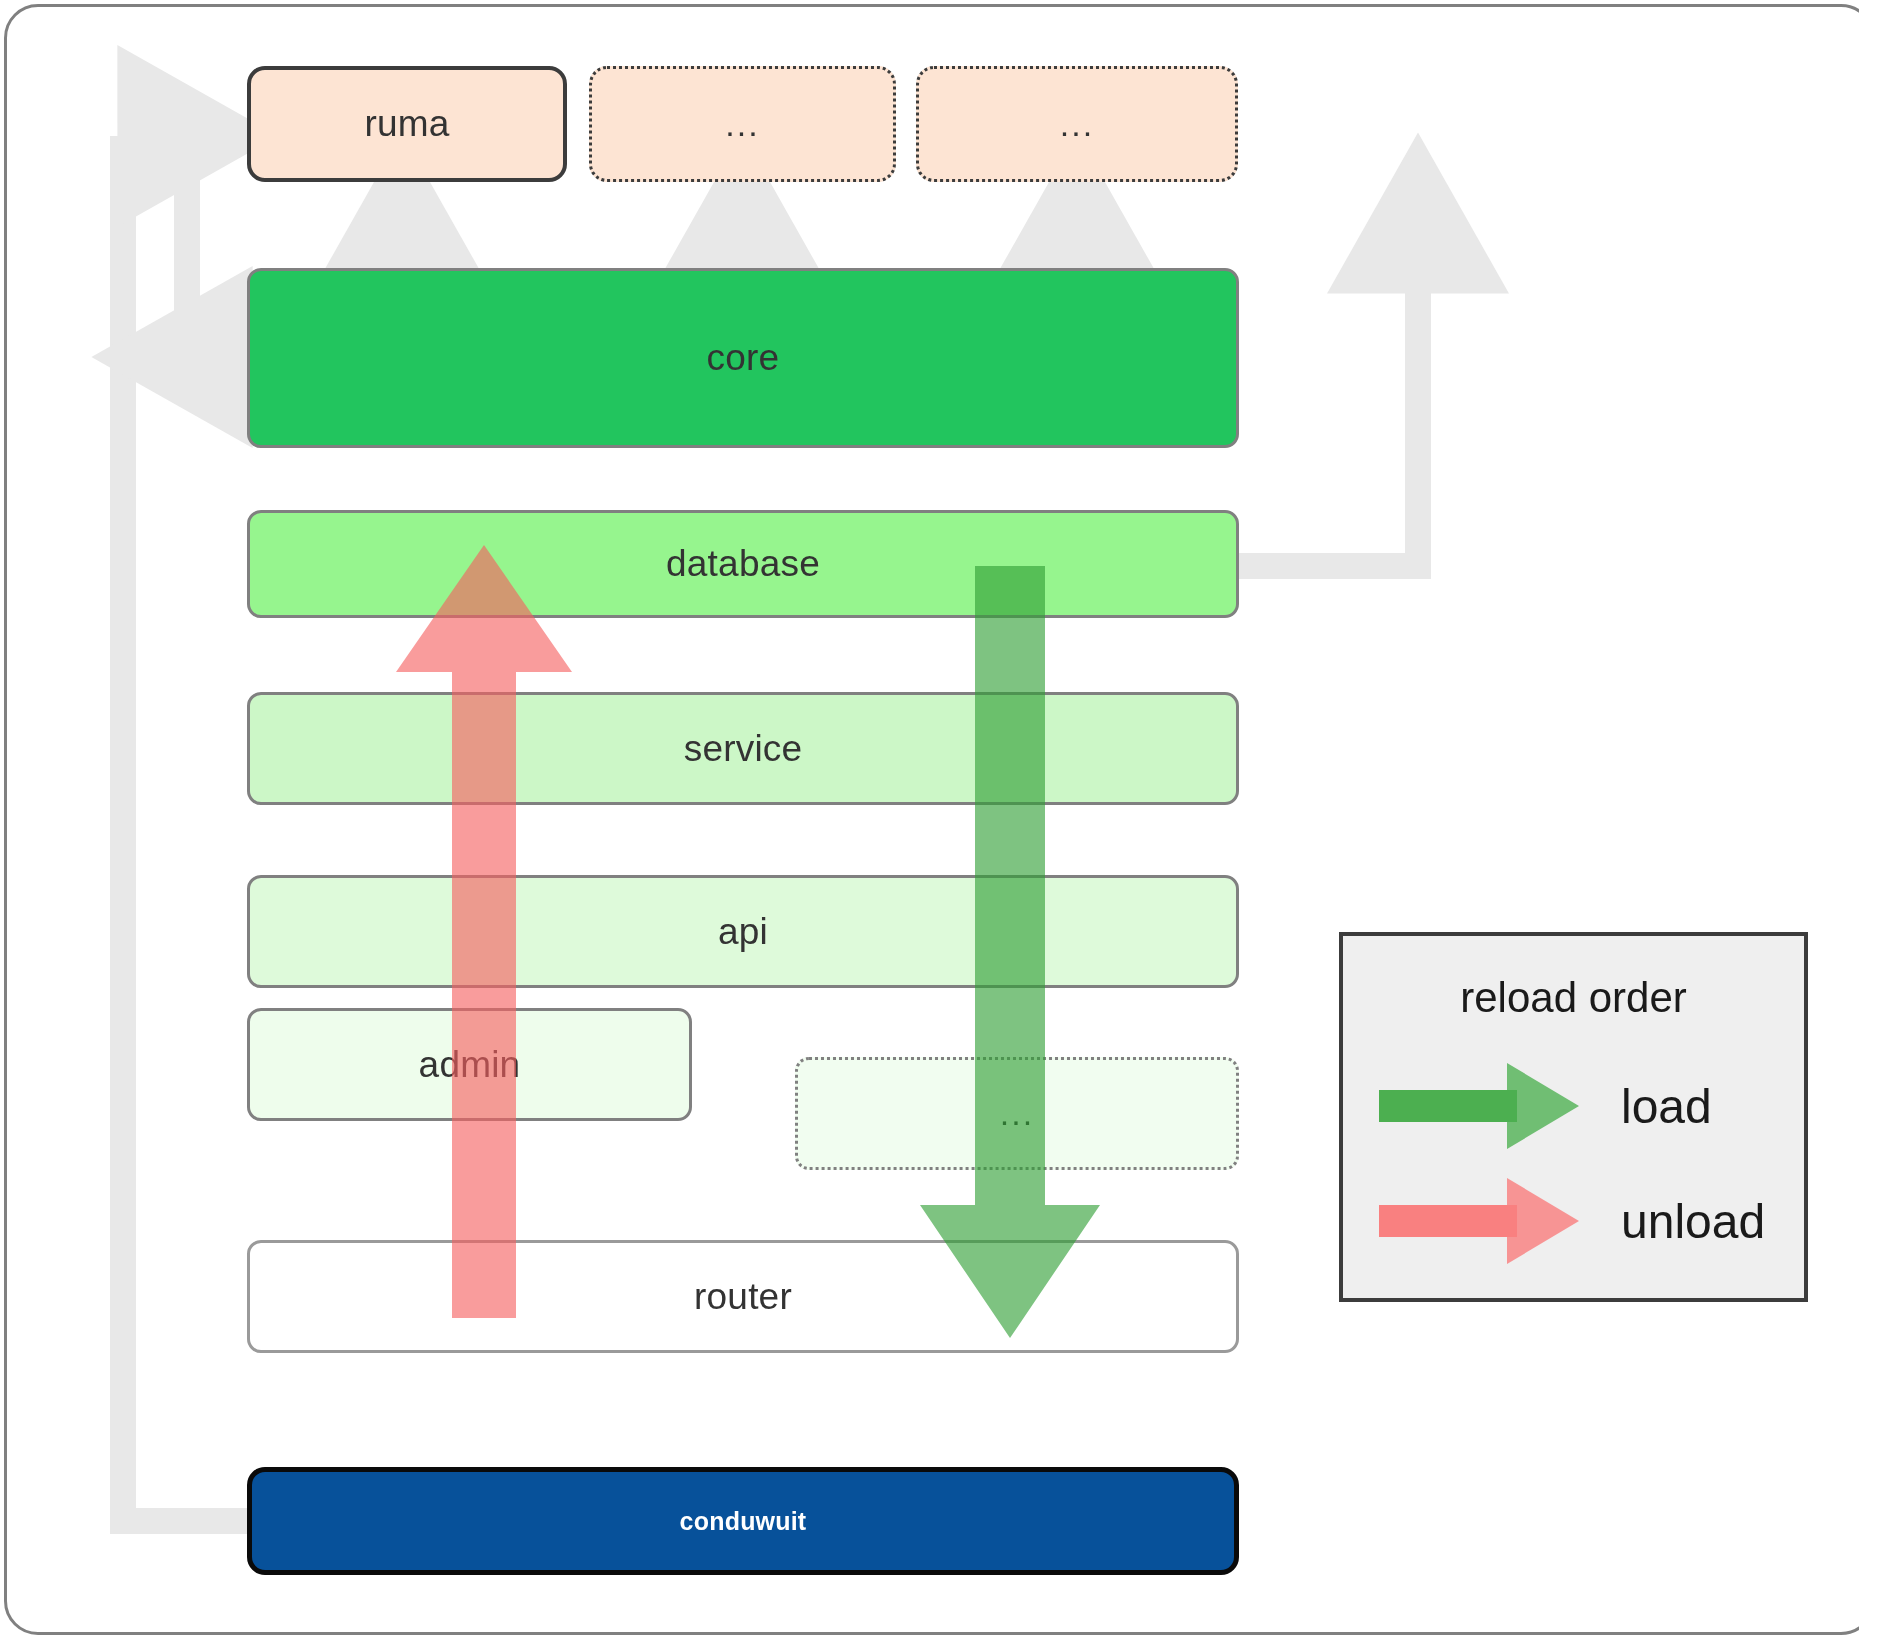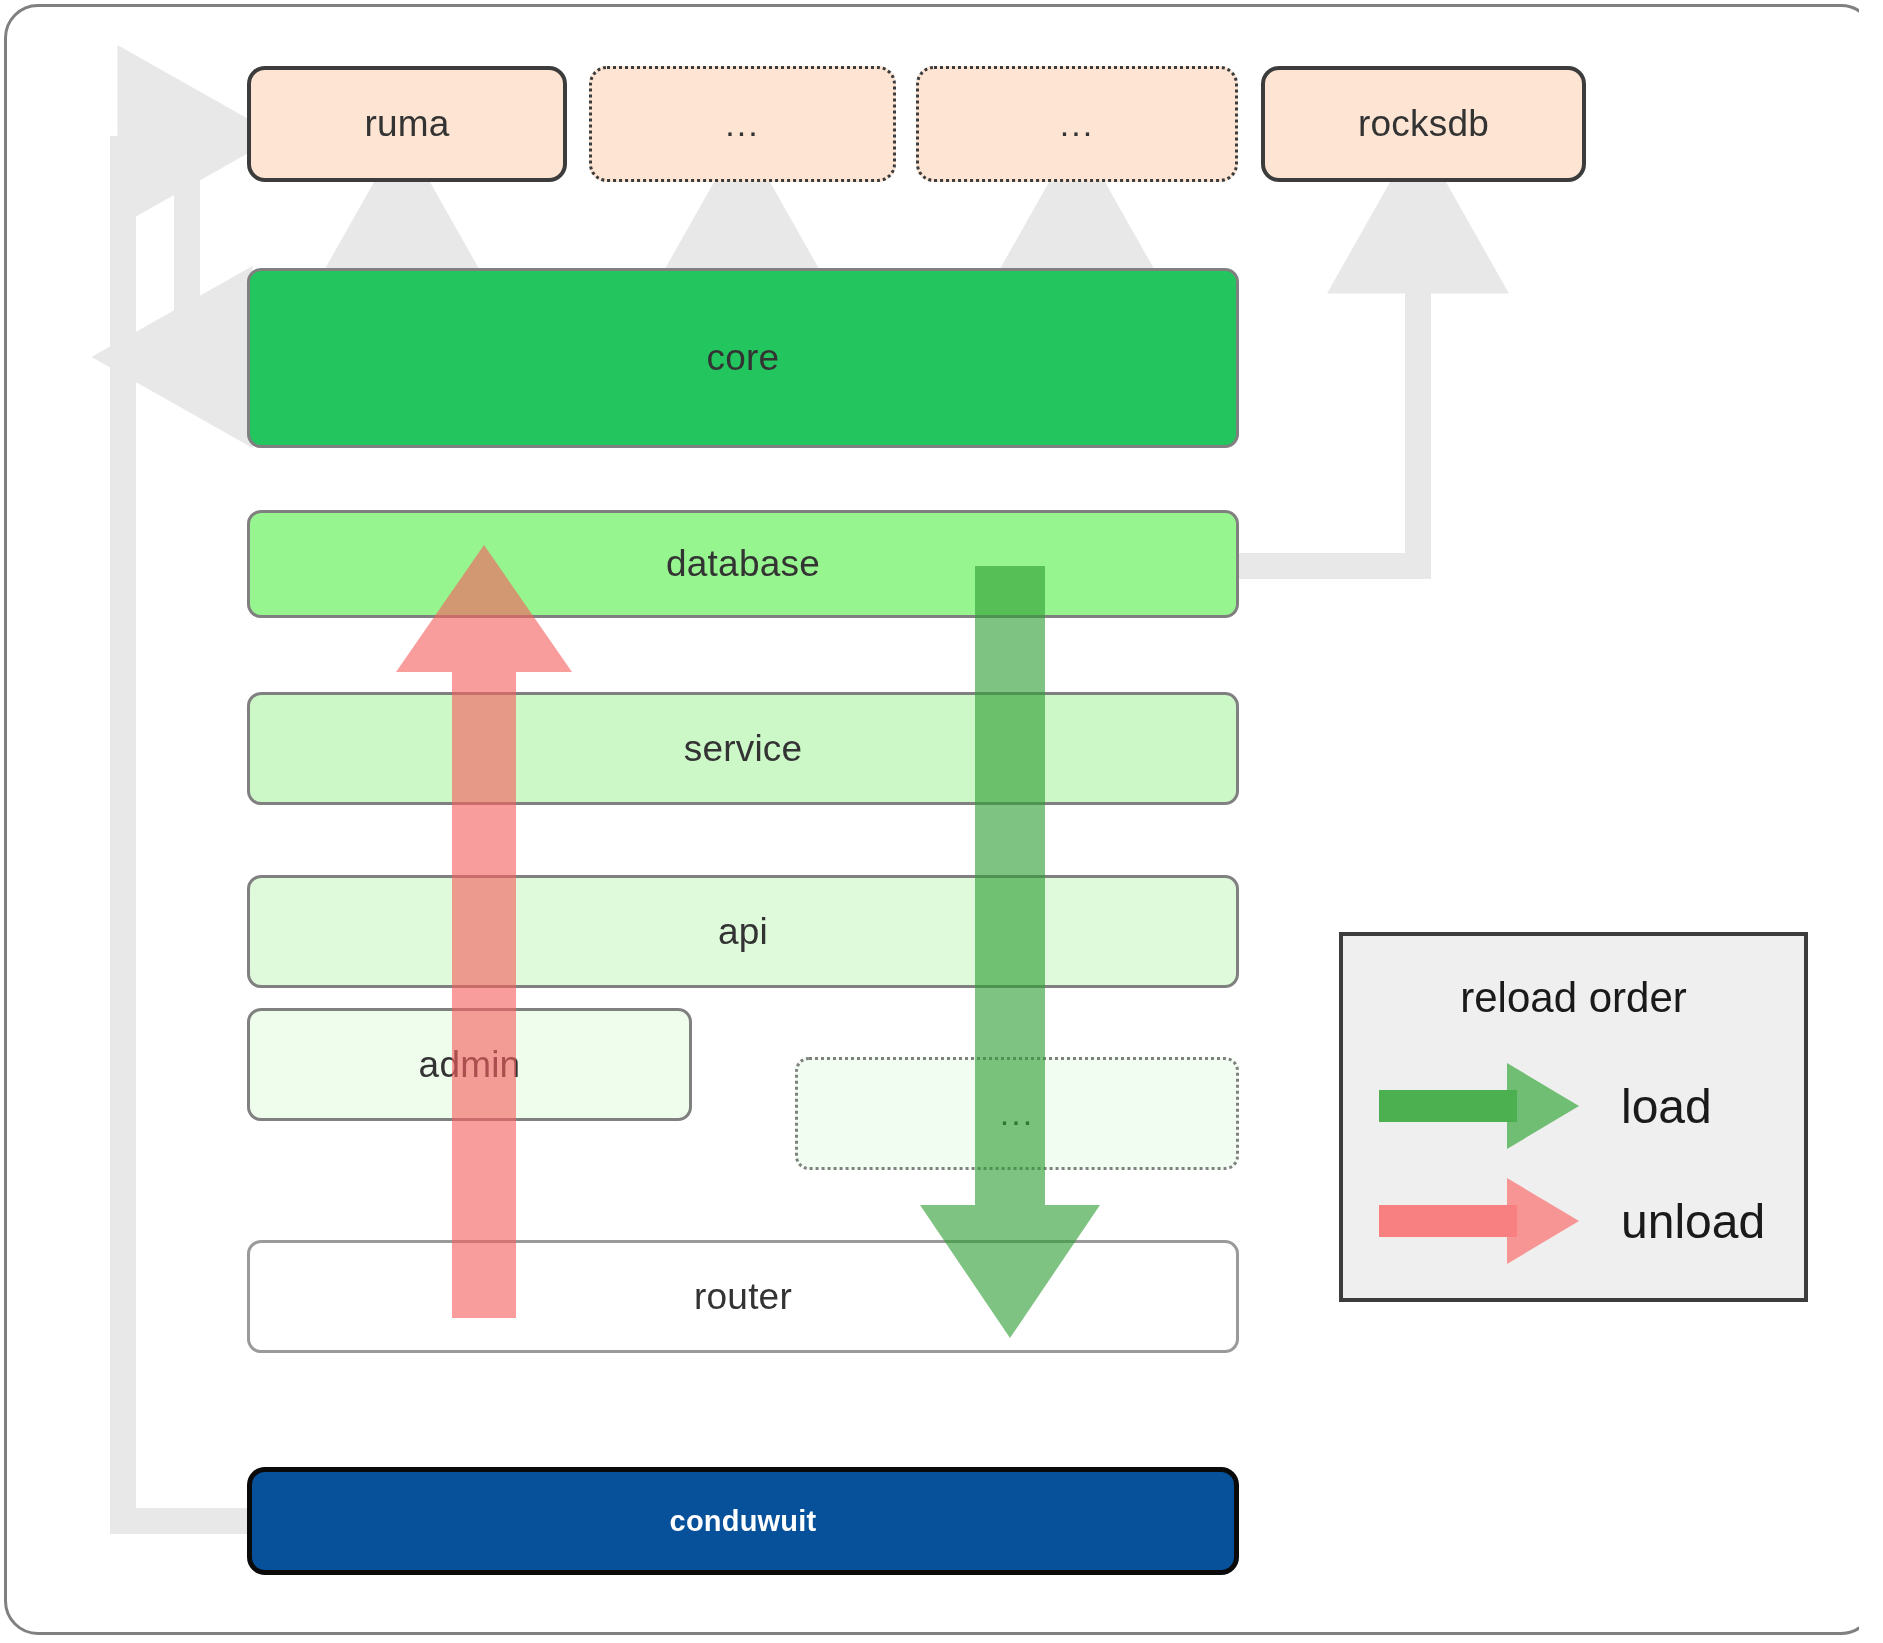--- a/index.html
+++ b/index.html
@@ -115,21 +115,21 @@
   .conduwuit {
     background: #07519A;
     border: 5px solid #0A0A0A;
     border-radius: 18px;
     left: 247px;
     top: 1467px;
     width: 992px;
     height: 108px;
     color: #ffffff;
     font-weight: bold;
-    font-size: 29px;
+    font-size: 25px;
   }
 
   
   #legend {
     position: absolute;
     left: 1339px;
     top: 932px;
     width: 469px;
     height: 370px;
     background: #EFEFEF;
@@ -216,23 +216,20 @@
   </div>
 
   <div class="node dep dotted ellipsis" style="left:589px;width:307px;">
     <span>...</span>
   </div>
 
   <div class="node dep dotted ellipsis" style="left:916px;width:322px;">
     <span>...</span>
   </div>
 
-  <div class="node dep" style="left:1261px;width:325px;">
-    <span>rocksdb</span>
-  </div>
 
   <div class="node core">
     <span>core</span>
   </div>
 
   <div class="node database">
     <span>database</span>
   </div>
 
   <div class="node service">

